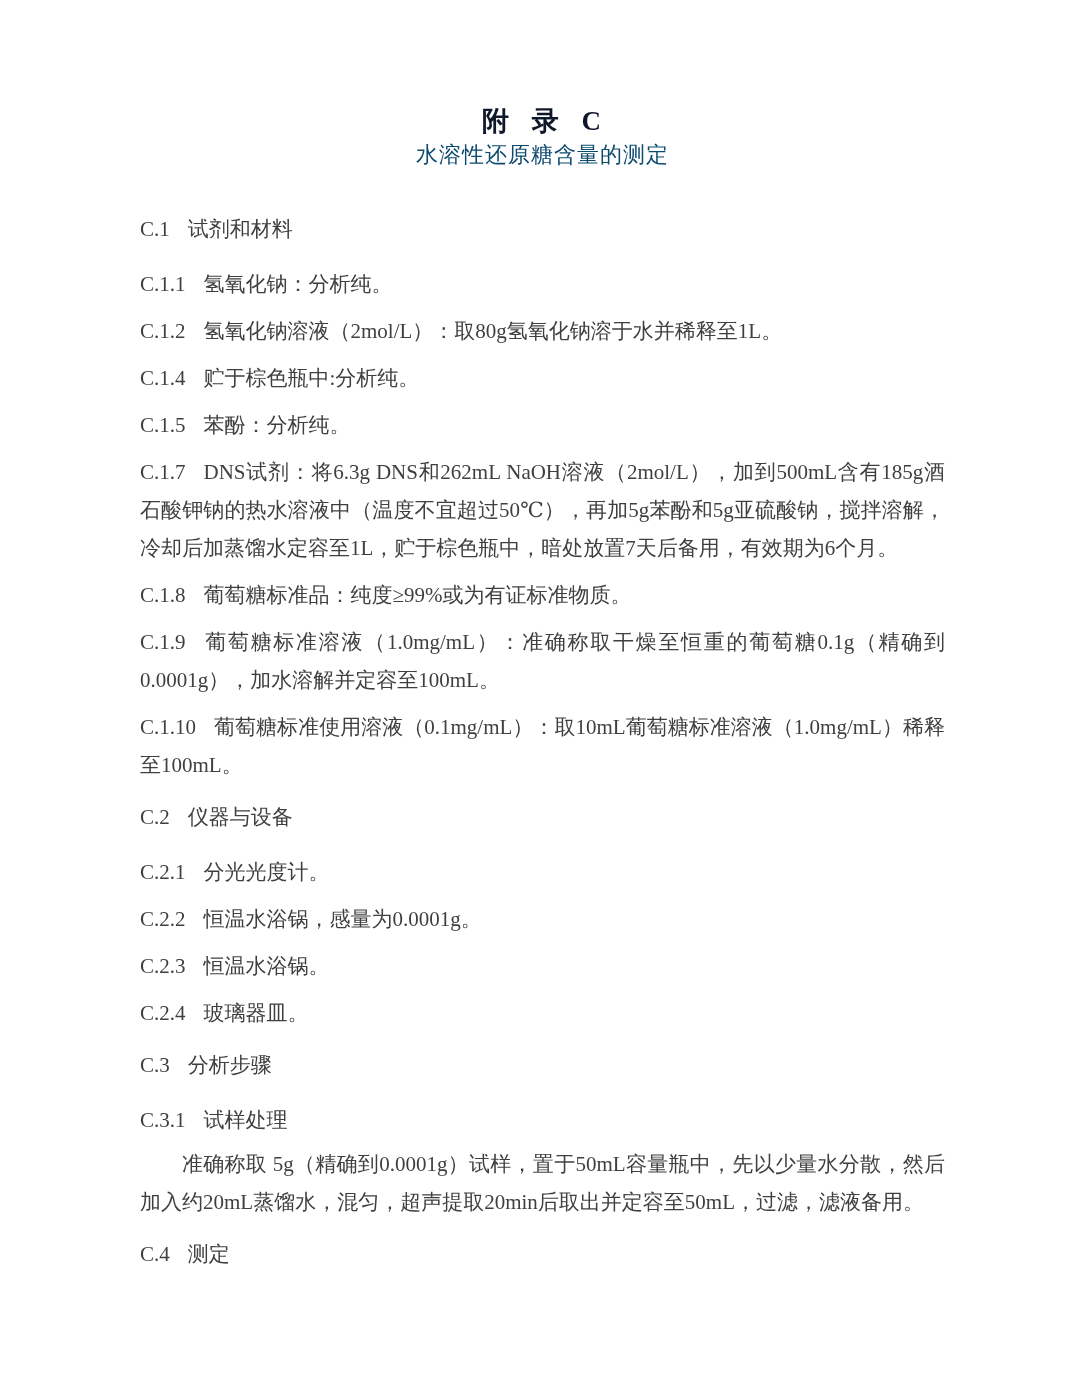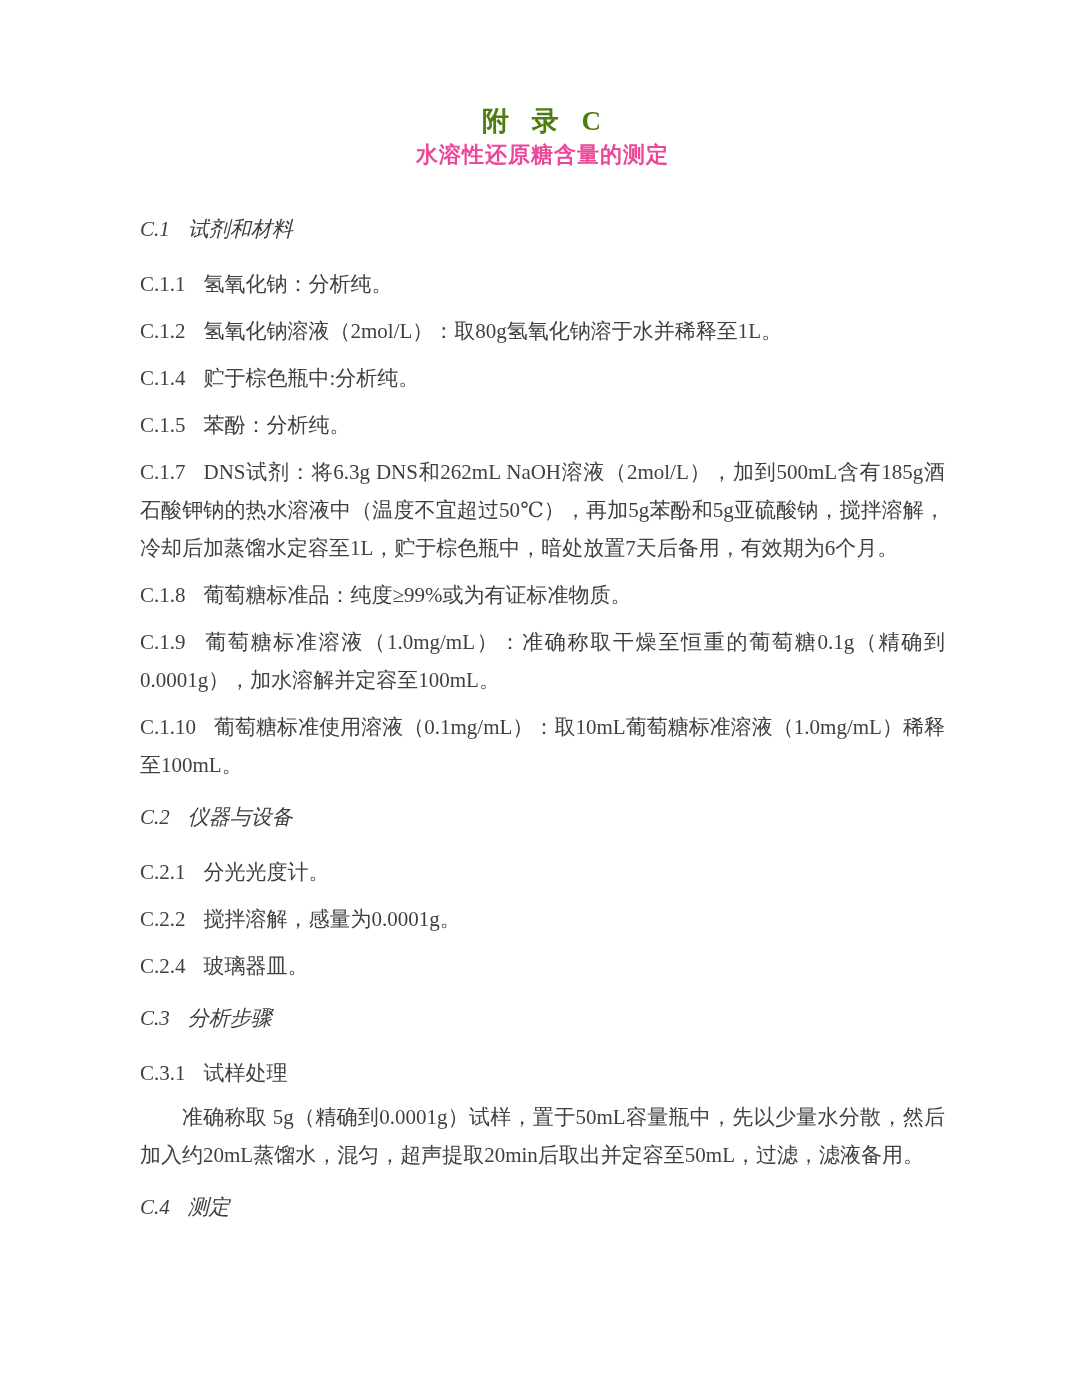--- a/index.html
+++ b/index.html
@@ -19,47 +19,46 @@
     padding: 104px 135px 0 140px;
     background: #ffffff;
   }
   .doc-title {
     text-align: center;
     font-size: 27px;
     font-weight: bold;
     line-height: 34px;
     letter-spacing: 2px;
     word-spacing: 12px;
-    color: #4d7c0f;
+    color: #0f172a;
   }
   .doc-subtitle {
     text-align: center;
     font-size: 22px;
-    font-weight: bold;
+    font-weight: normal;
     line-height: 34px;
     letter-spacing: 1px;
-    color: #ec4899;
+    color: #0c4a6e;
   }
   .content {
     margin-top: 38px;
     font-size: 21px;
   }
   .block {
     line-height: 38px;
     margin-bottom: 9px;
     text-align: justify;
   }
   .block .num {
     display: inline-block;
     margin-right: 18px;
   }
   .heading {
     margin-top: 14px;
     margin-bottom: 17px;
-    font-style: italic;
   }
   .subheading {
     margin-top: 0;
     margin-bottom: 6px;
   }
   .para {
     text-indent: 2em;
   }
 </style>
 </head>
@@ -109,23 +108,26 @@
 
   <div class="block heading">
     <span class="num">C.2</span><span class="txt">仪器与设备</span>
   </div>
 
   <div class="block item">
     <span class="num">C.2.1</span><span class="txt">分光光度计。</span>
   </div>
 
   <div class="block item">
-    <span class="num">C.2.2</span><span class="txt">搅拌溶解，感量为0.0001g。</span>
+    <span class="num">C.2.2</span><span class="txt">恒温水浴锅，感量为0.0001g。</span>
   </div>
 
+  <div class="block item">
+    <span class="num">C.2.3</span><span class="txt">恒温水浴锅。</span>
+  </div>
 
   <div class="block item">
     <span class="num">C.2.4</span><span class="txt">玻璃器皿。</span>
   </div>
 
   <div class="block heading">
     <span class="num">C.3</span><span class="txt">分析步骤</span>
   </div>
 
   <div class="block subheading">

